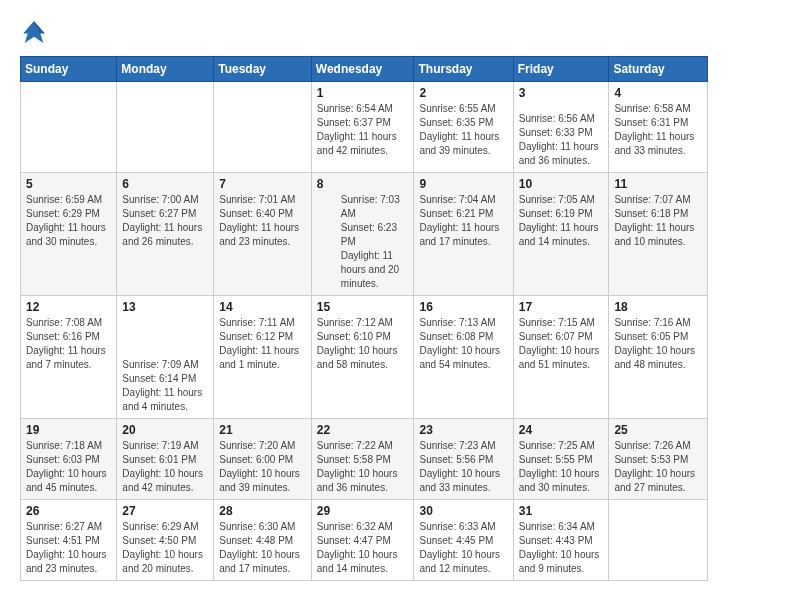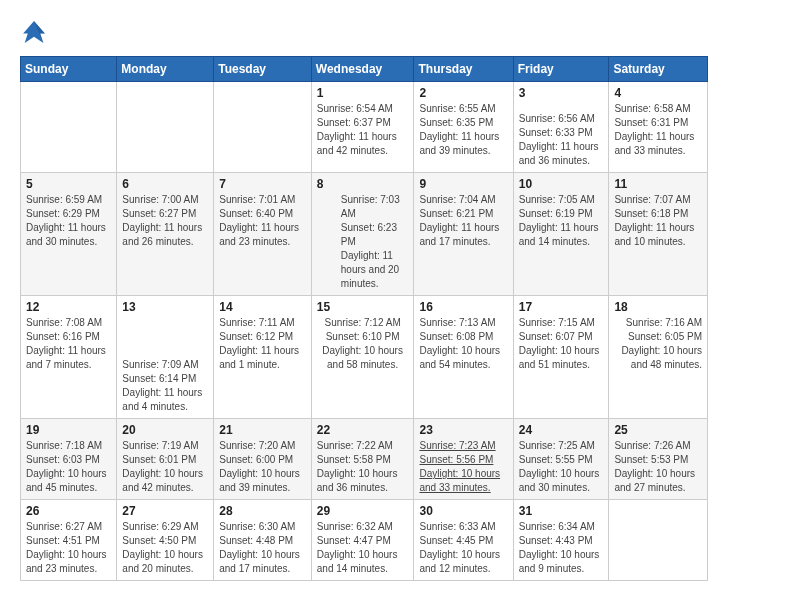--- a/index.html
+++ b/index.html
@@ -223,39 +223,39 @@
 Daylight: 11 hours and 4 minutes.</div>
           </td>
           <td>
             <span class="day-num">14</span>
             <div class="day-info" style="white-space: pre-line;">Sunrise: 7:11 AM
 Sunset: 6:12 PM
 Daylight: 11 hours and 1 minute.</div>
           </td>
           <td>
             <span class="day-num">15</span>
-            <div class="day-info" style="white-space: pre-line; text-align: center;">Sunrise: 7:12 AM
+            <div class="day-info" style="white-space: pre-line;">Sunrise: 7:12 AM
 Sunset: 6:10 PM
 Daylight: 10 hours and 58 minutes.</div>
           </td>
           <td>
             <span class="day-num">16</span>
             <div class="day-info" style="white-space: pre-line;">Sunrise: 7:13 AM
 Sunset: 6:08 PM
 Daylight: 10 hours and 54 minutes.</div>
           </td>
           <td>
             <span class="day-num">17</span>
             <div class="day-info" style="white-space: pre-line;">Sunrise: 7:15 AM
 Sunset: 6:07 PM
 Daylight: 10 hours and 51 minutes.</div>
           </td>
           <td>
             <span class="day-num">18</span>
-            <div class="day-info" style="white-space: pre-line; text-align: right;">Sunrise: 7:16 AM
+            <div class="day-info" style="white-space: pre-line;">Sunrise: 7:16 AM
 Sunset: 6:05 PM
 Daylight: 10 hours and 48 minutes.</div>
           </td>
         </tr>
         <tr>
           <td>
             <span class="day-num">19</span>
             <div class="day-info" style="white-space: pre-line;">Sunrise: 7:18 AM
 Sunset: 6:03 PM
 Daylight: 10 hours and 45 minutes.</div>
@@ -273,21 +273,21 @@
 Daylight: 10 hours and 39 minutes.</div>
           </td>
           <td>
             <span class="day-num">22</span>
             <div class="day-info" style="white-space: pre-line;">Sunrise: 7:22 AM
 Sunset: 5:58 PM
 Daylight: 10 hours and 36 minutes.</div>
           </td>
           <td>
             <span class="day-num">23</span>
-            <div class="day-info" style="white-space: pre-line; text-decoration: underline;">Sunrise: 7:23 AM
+            <div class="day-info" style="white-space: pre-line;">Sunrise: 7:23 AM
 Sunset: 5:56 PM
 Daylight: 10 hours and 33 minutes.</div>
           </td>
           <td>
             <span class="day-num">24</span>
             <div class="day-info" style="white-space: pre-line;">Sunrise: 7:25 AM
 Sunset: 5:55 PM
 Daylight: 10 hours and 30 minutes.</div>
           </td>
           <td>

